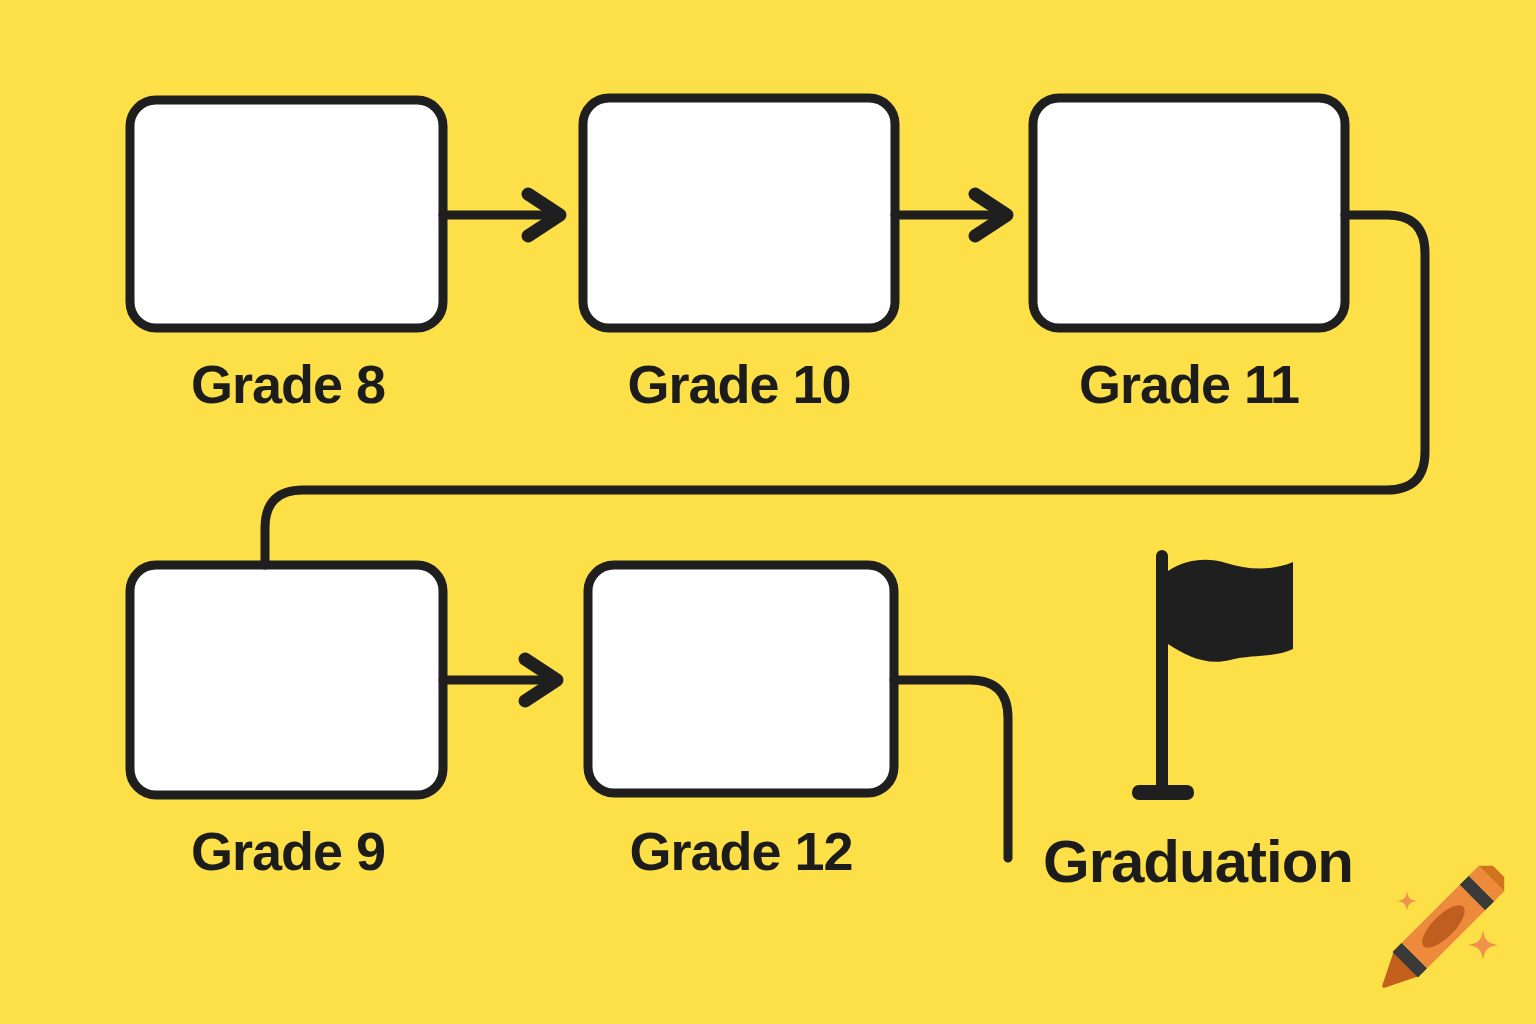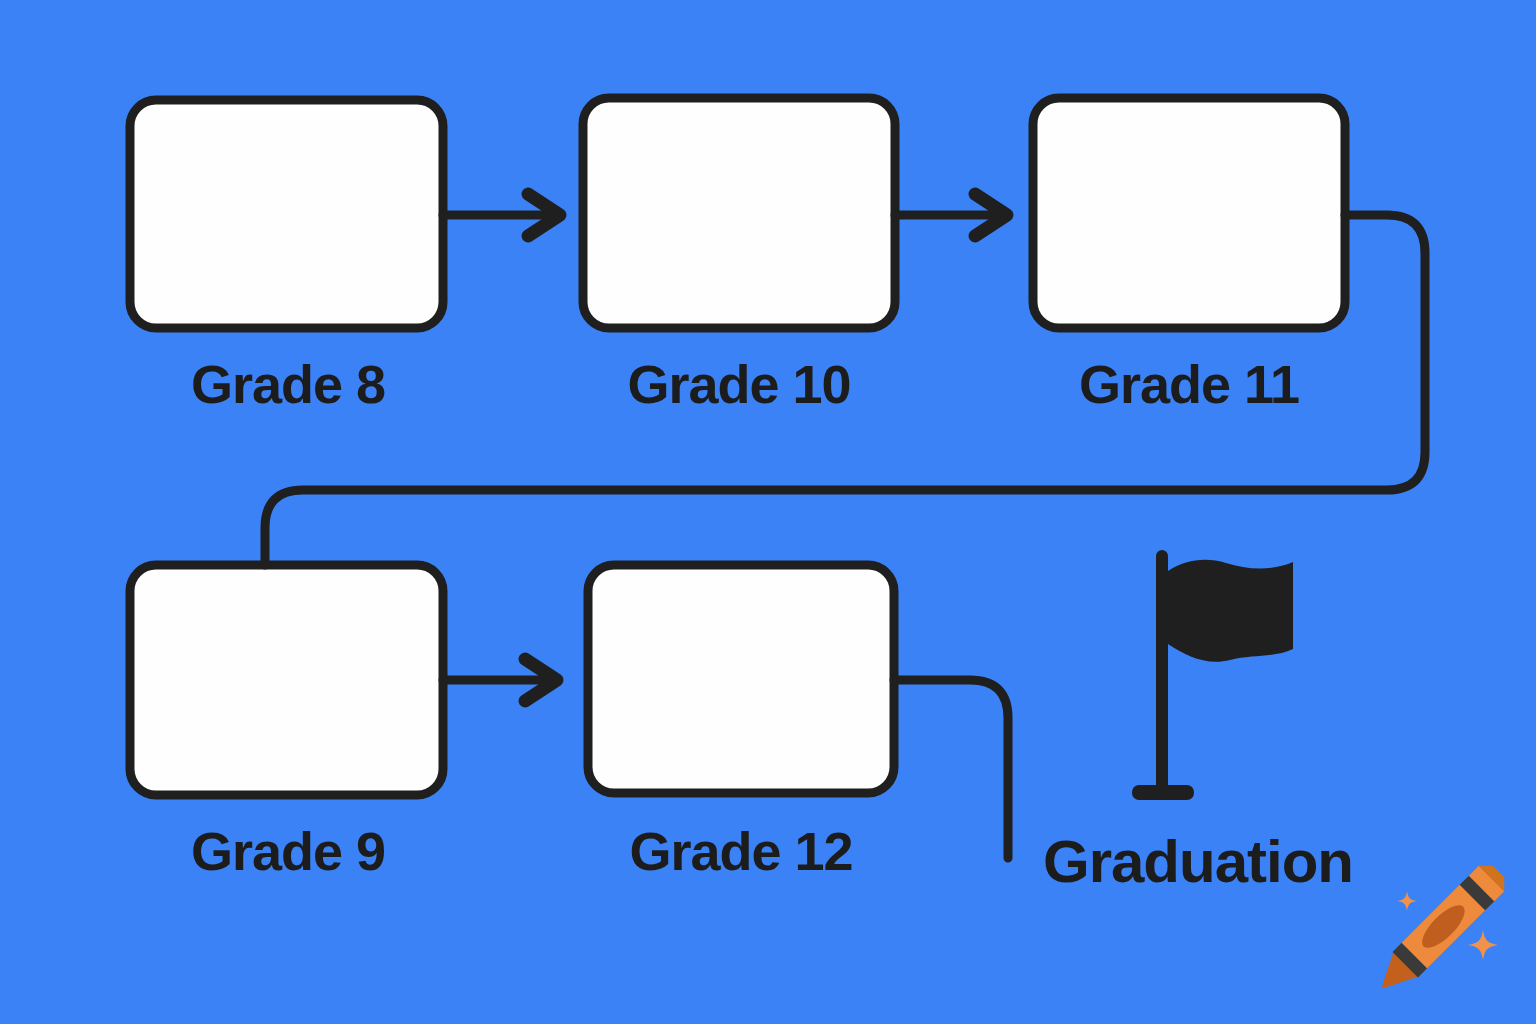--- a/index.html
+++ b/index.html
@@ -5,21 +5,21 @@
   html, body {
     margin: 0;
     padding: 0;
     background: #fcfcfc;
     font-family: "Liberation Sans", sans-serif;
   }
   .canvas {
     position: relative;
     width: 1536px;
     height: 1024px;
-    background: #3b82f6;
+    background: #fde047;
     overflow: hidden;
   }
   svg { display: block; }
   .node-box {
     fill: #fefefe;
     stroke: #1f1f1f;
     stroke-width: 9;
   }
   .edge {
     fill: none;

